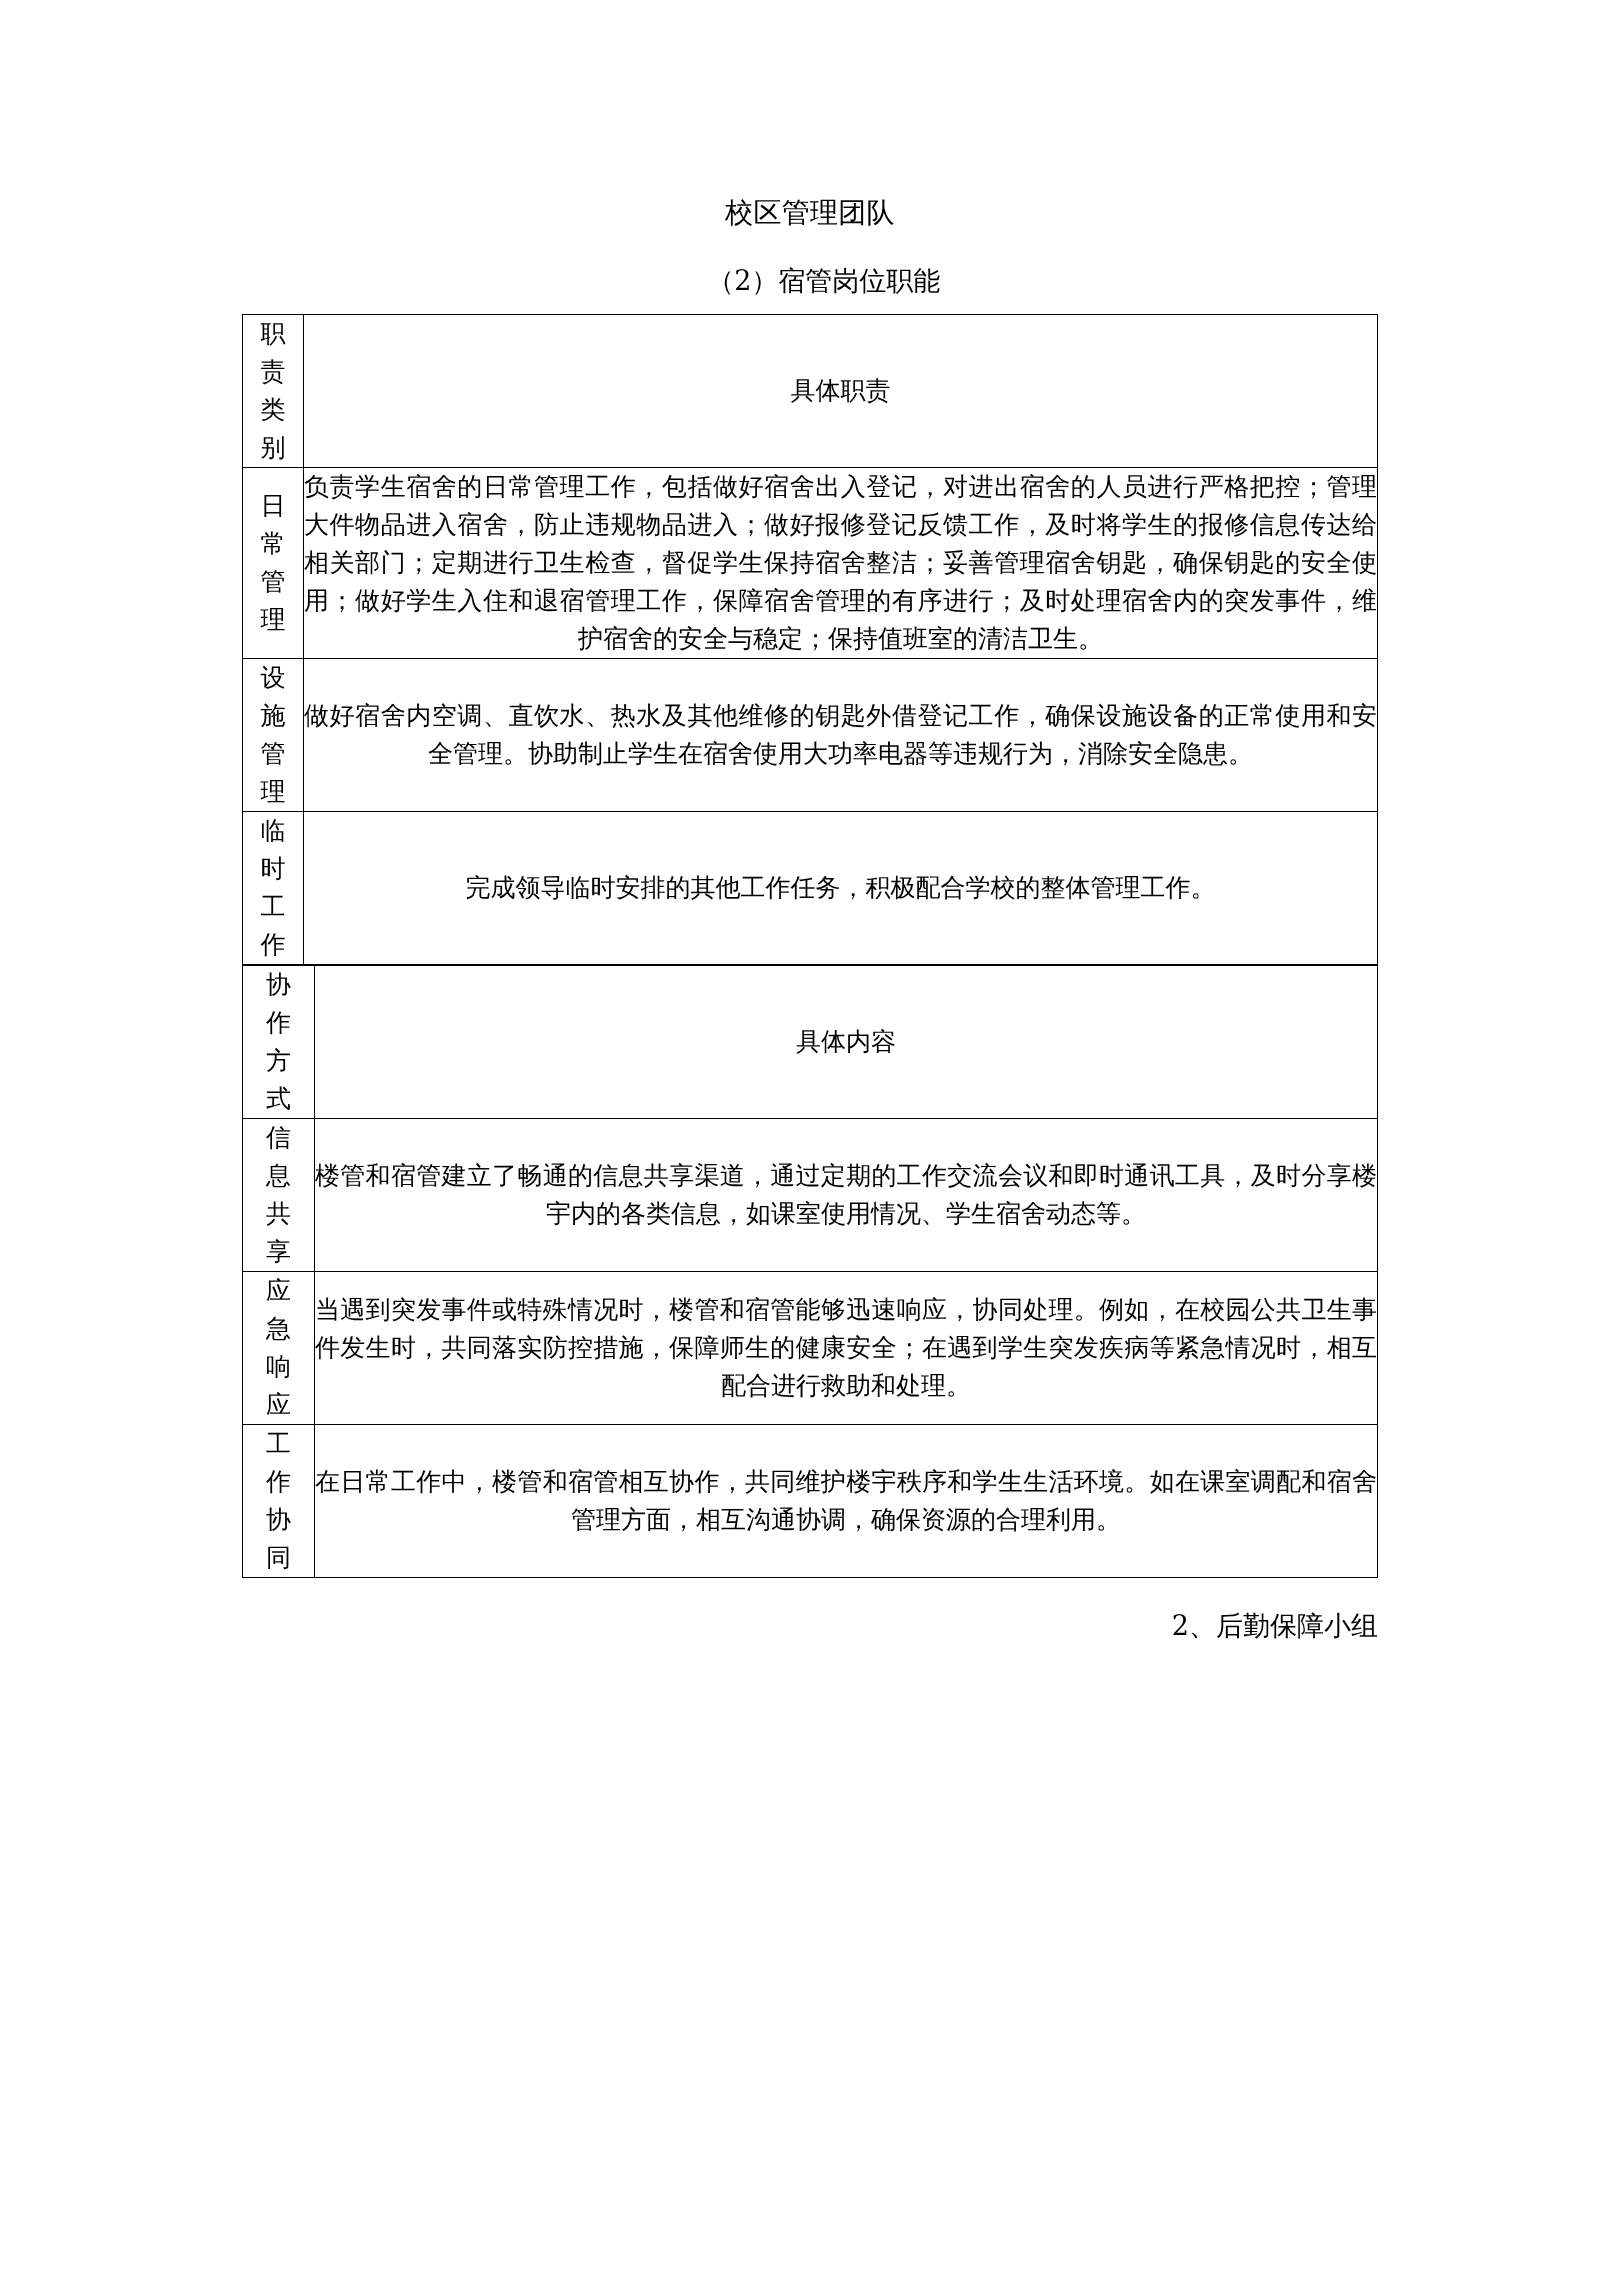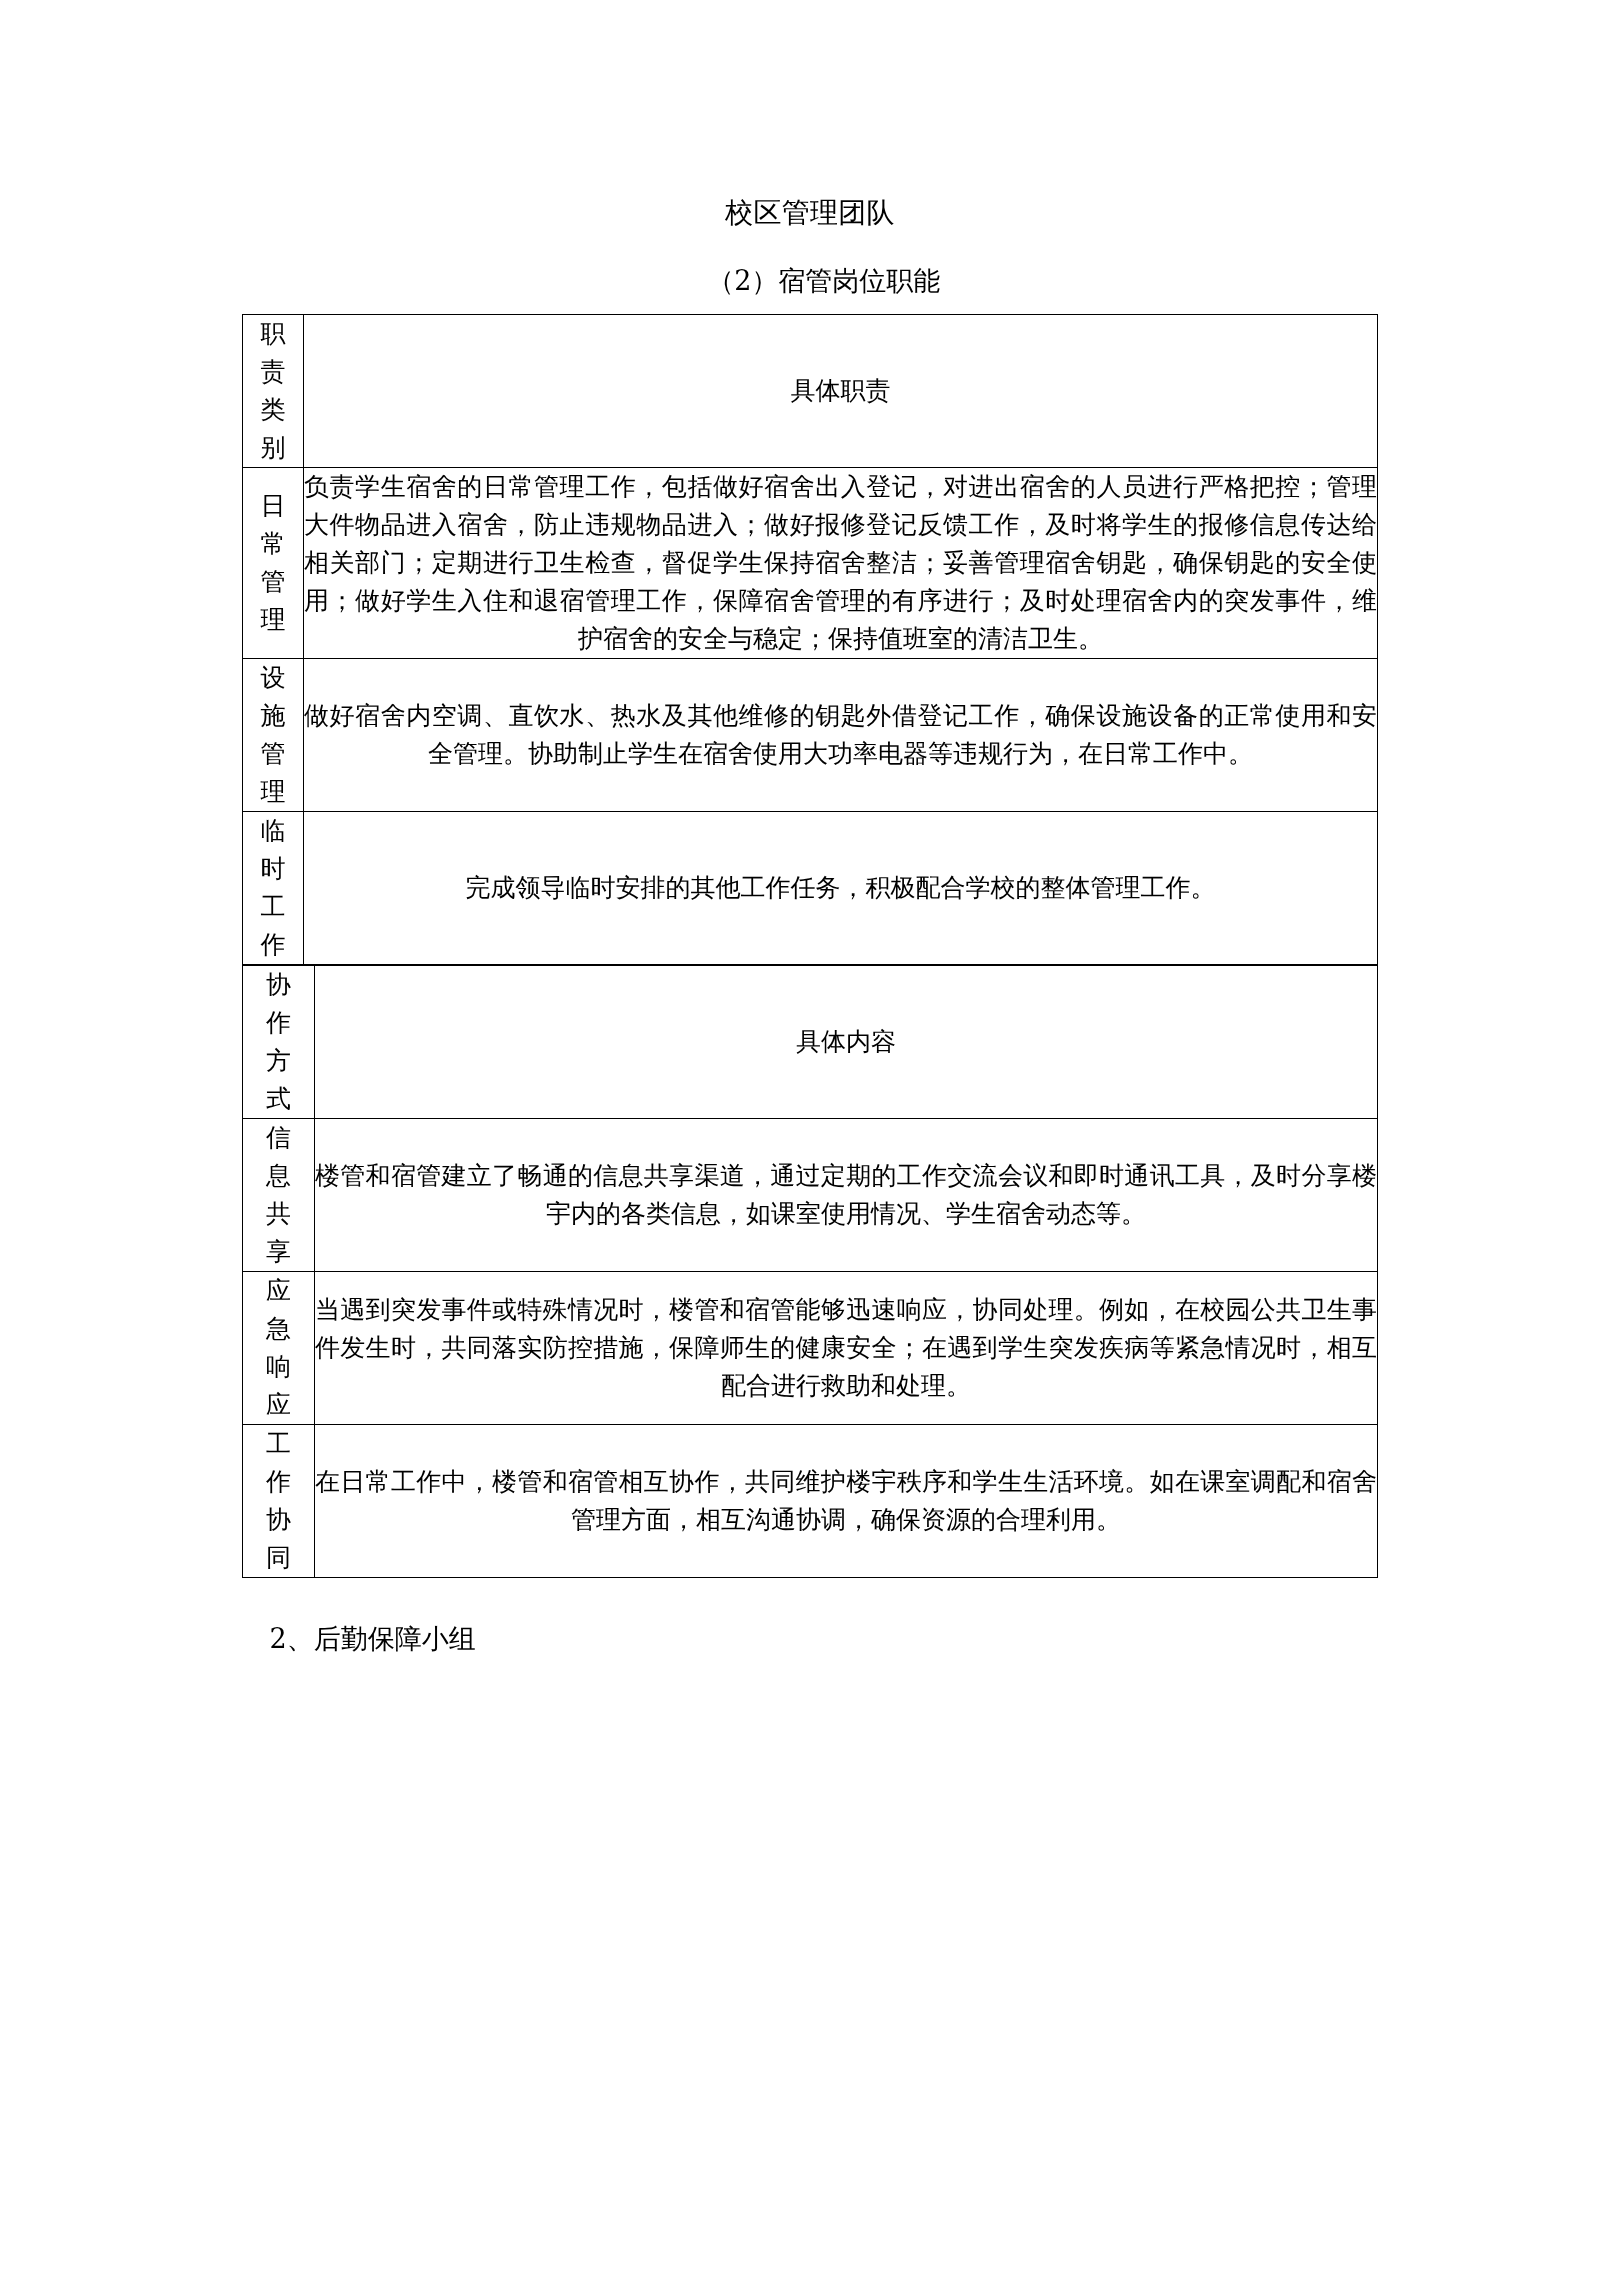--- a/index.html
+++ b/index.html
@@ -45,23 +45,23 @@
     line-height: 1.25;
     text-align: center;
     text-indent: 27.5px;
     margin-top: 34px;
     margin-bottom: 17px;
     white-space: pre;
   }
   .closing-line {
     font-size: 27px;
     line-height: 1.25;
-    text-align: left;
+    text-align: right;
     text-indent: 27.5px;
-    margin-top: 44px;
+    margin-top: 31px;
     white-space: pre;
   }
 
   
   table.doc-table {
     border-collapse: collapse;
     width: 1136px;
     table-layout: fixed;
     margin: 0;
   }
@@ -149,21 +149,21 @@
           </td>
         </tr>
         <tr class="r-fac">
           <td class="cat-cell">
             <span class="vert-label">设
 施
 管
 理</span>
           </td>
           <td class="body-cell">
-            <span>做好宿舍内空调、直饮水、热水及其他维修的钥匙外借登记工作，确保设施设备的正常使用和安全管理。协助制止学生在宿舍使用大功率电器等违规行为，在日常工作中。</span>
+            <span>做好宿舍内空调、直饮水、热水及其他维修的钥匙外借登记工作，确保设施设备的正常使用和安全管理。协助制止学生在宿舍使用大功率电器等违规行为，消除安全隐患。</span>
           </td>
         </tr>
         <tr class="r-temp">
           <td class="cat-cell">
             <span class="vert-label">临
 时
 工
 作</span>
           </td>
           <td class="body-cell single">

